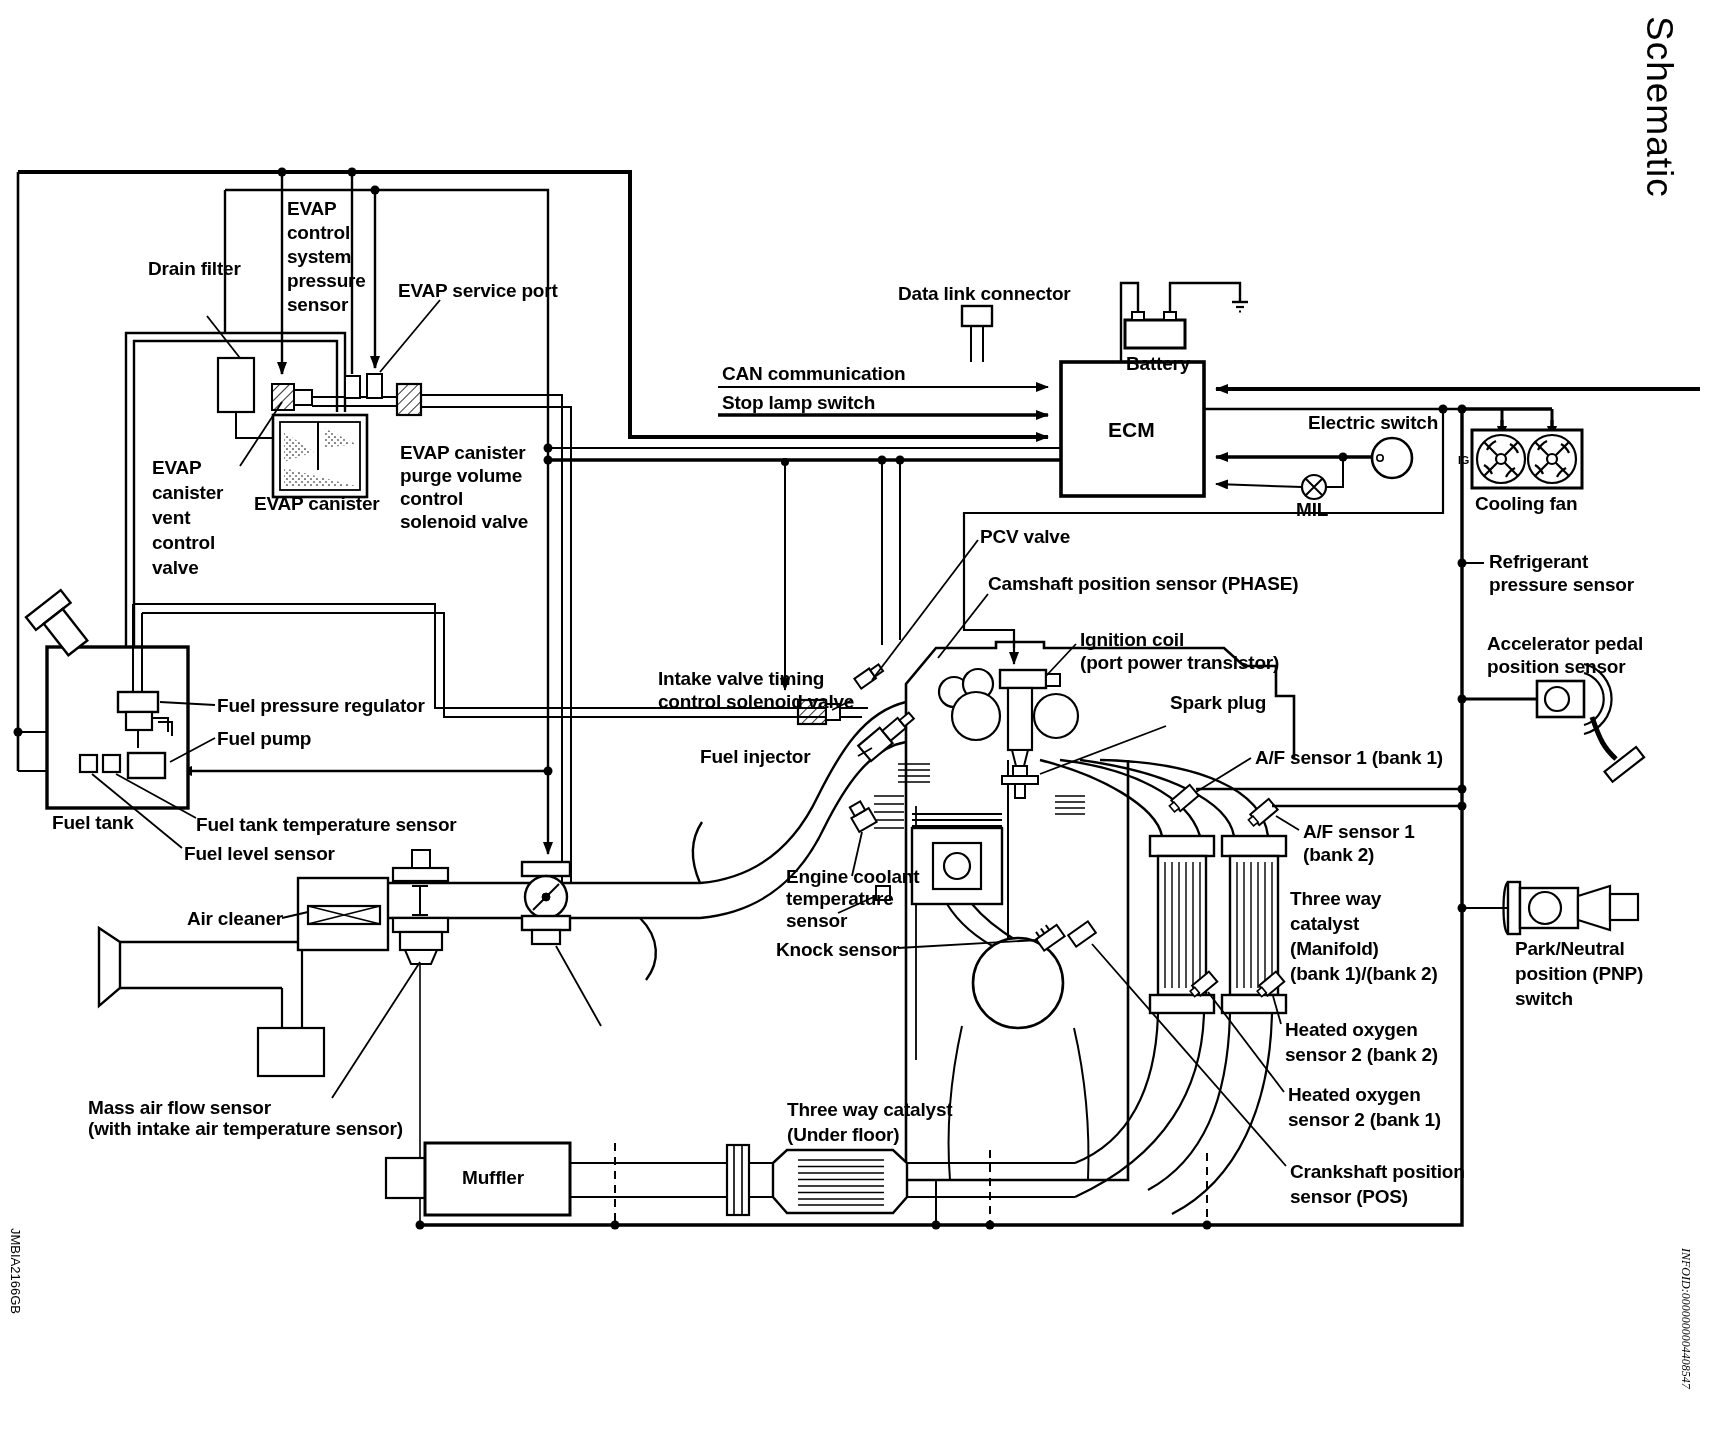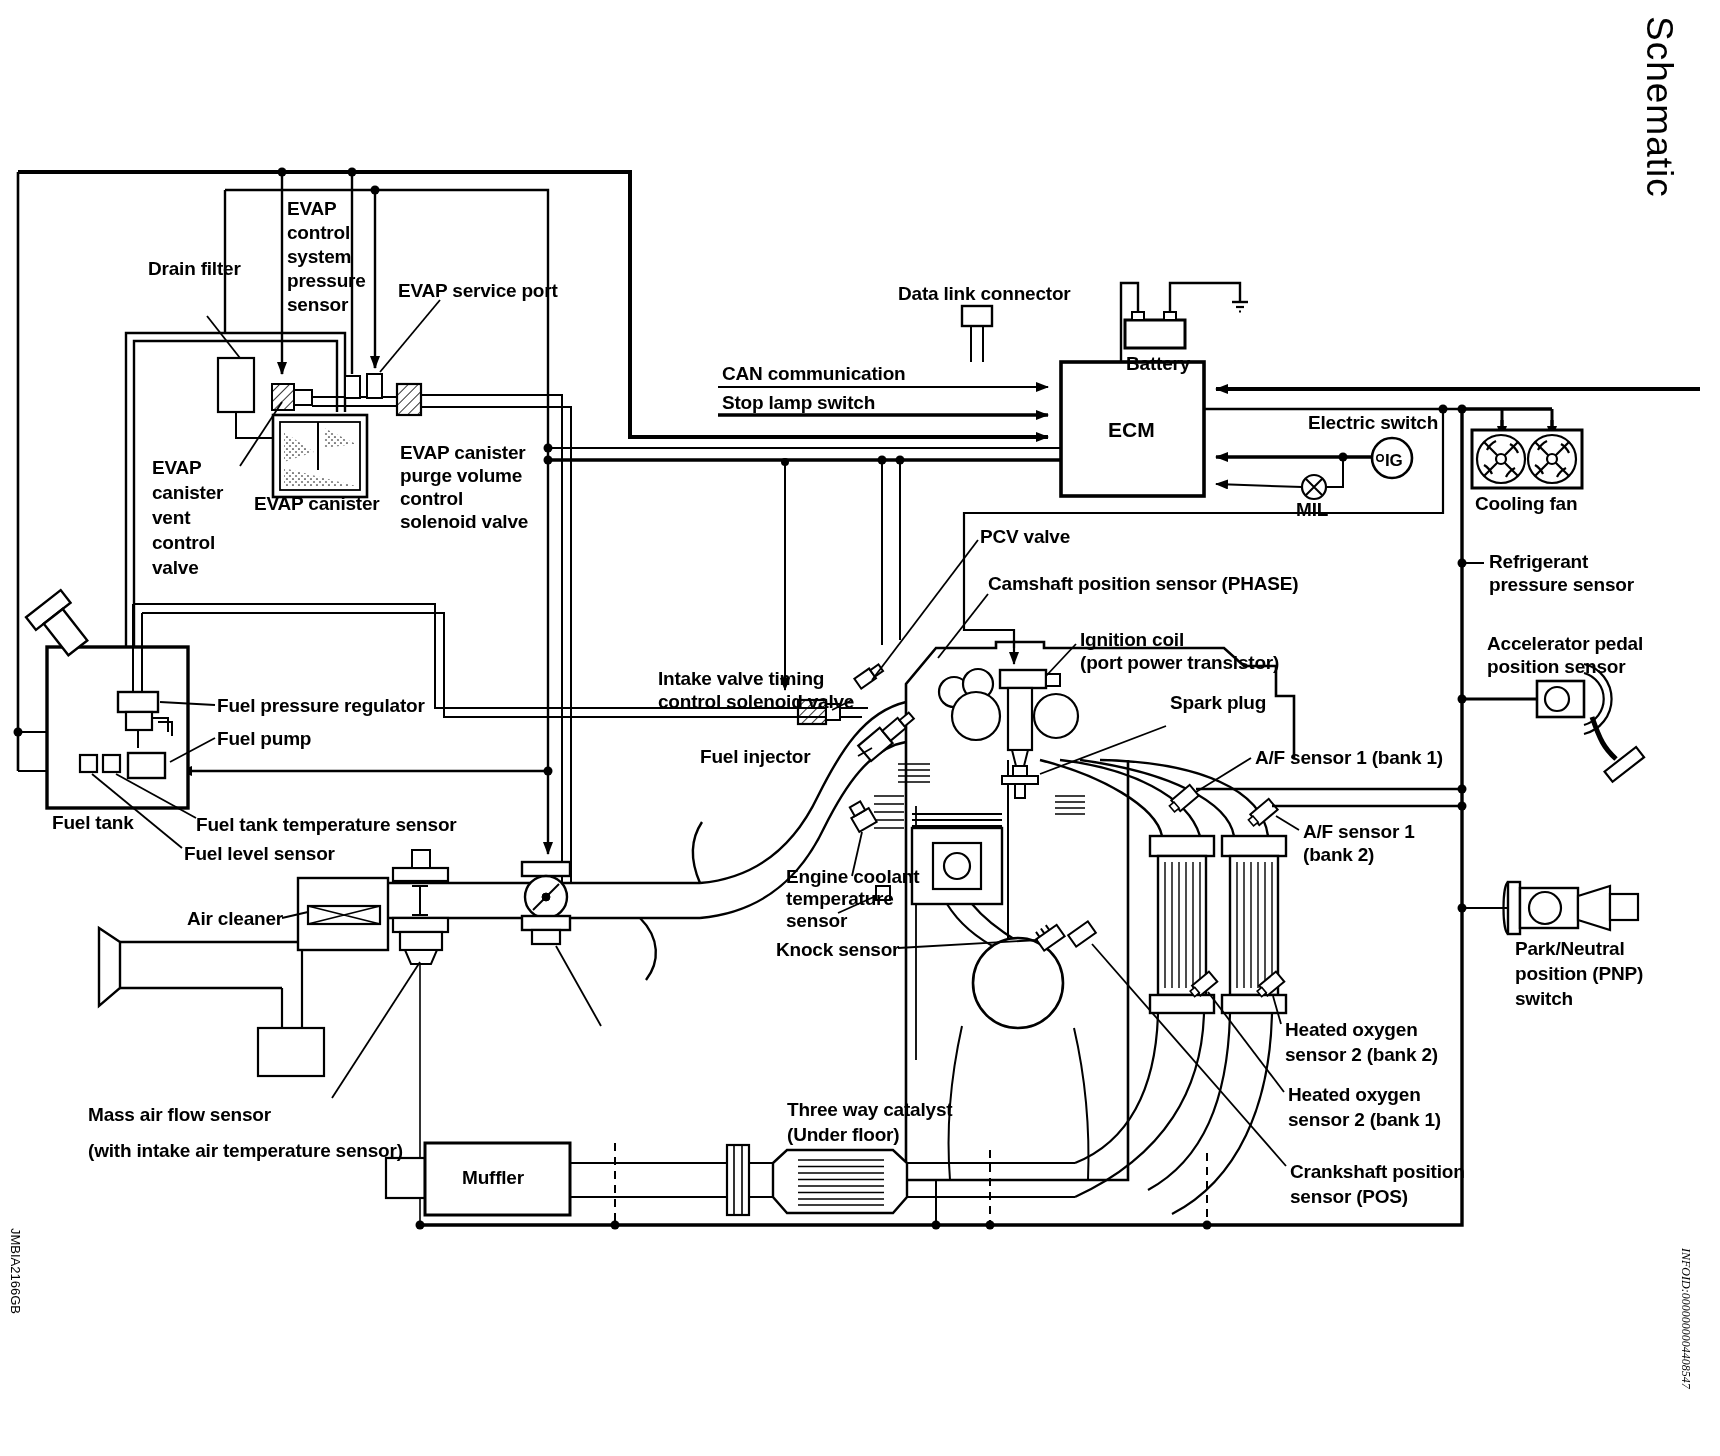--- a/index.html
+++ b/index.html
@@ -489,21 +489,21 @@
 <div class="lbl" style="left:400px;top:441px">EVAP canister
 purge volume
 control
 solenoid valve</div>
 <div class="lbl" style="left:898px;top:282px">Data link connector</div>
 <div class="lbl" style="left:1126px;top:352px">Battery</div>
 <div class="lbl" style="left:722px;top:362px">CAN communication</div>
 <div class="lbl" style="left:722px;top:391px">Stop lamp switch</div>
 <div class="boxlbl" style="left:1108px;top:418px">ECM</div>
 <div class="lbl" style="left:1308px;top:411px">Electric switch</div>
-<div class="lbl" style="left:1385px;top:449px;font-size:17px">IG</div>
+<div class="lbl" style="left:1458px;top:449px;font-size:11px">IG</div>
 <div class="lbl" style="left:1296px;top:498px">MIL</div>
 <div class="lbl" style="left:1475px;top:492px">Cooling fan</div>
 <div class="lbl" style="left:1489px;top:550px">Refrigerant
 pressure sensor</div>
 <div class="lbl" style="left:1487px;top:632px">Accelerator pedal
 position sensor</div>
 <div class="lbl" style="left:980px;top:525px">PCV valve</div>
 <div class="lbl" style="left:988px;top:572px">Camshaft position sensor (PHASE)</div>
 <div class="lbl" style="left:1080px;top:628px">Ignition coil
 (port power transistor)</div>
@@ -516,29 +516,33 @@
 (bank 2)</div>
 <div class="lbl" style="left:217px;top:694px">Fuel pressure regulator</div>
 <div class="lbl" style="left:217px;top:727px">Fuel pump</div>
 <div class="lbl" style="left:52px;top:811px">Fuel tank</div>
 <div class="lbl" style="left:196px;top:813px">Fuel tank temperature sensor</div>
 <div class="lbl" style="left:184px;top:842px">Fuel level sensor</div>
 <div class="lbl" style="left:786px;top:866px;line-height:22px">Engine coolant
 temperature
 sensor</div>
 <div class="lbl" style="left:776px;top:938px">Knock sensor</div>
+<div class="lbl" style="left:1290px;top:886px;line-height:25px">Three way
+catalyst
+(Manifold)
+(bank 1)/(bank 2)</div>
 <div class="lbl" style="left:187px;top:907px">Air cleaner</div>
 <div class="lbl" style="left:1515px;top:936px;line-height:25px">Park/Neutral
 position (PNP)
 switch</div>
 <div class="lbl" style="left:1285px;top:1017px;line-height:25px">Heated oxygen
 sensor 2 (bank 2)</div>
 <div class="lbl" style="left:1288px;top:1082px;line-height:25px">Heated oxygen
 sensor 2 (bank 1)</div>
-<div class="lbl" style="left:88px;top:1097px;line-height:36px">Mass air flow sensor
+<div class="lbl" style="left:88px;top:1097px;line-height:21px">Mass air flow sensor
 (with intake air temperature sensor)</div>
 <div class="lbl" style="left:787px;top:1097px;line-height:25px">Three way catalyst
 (Under floor)</div>
 <div class="lbl" style="left:462px;top:1166px">Muffler</div>
 <div class="lbl" style="left:1290px;top:1159px;line-height:25px">Crankshaft position
 sensor (POS)</div>
 
 </div>
 
 </body></html>

